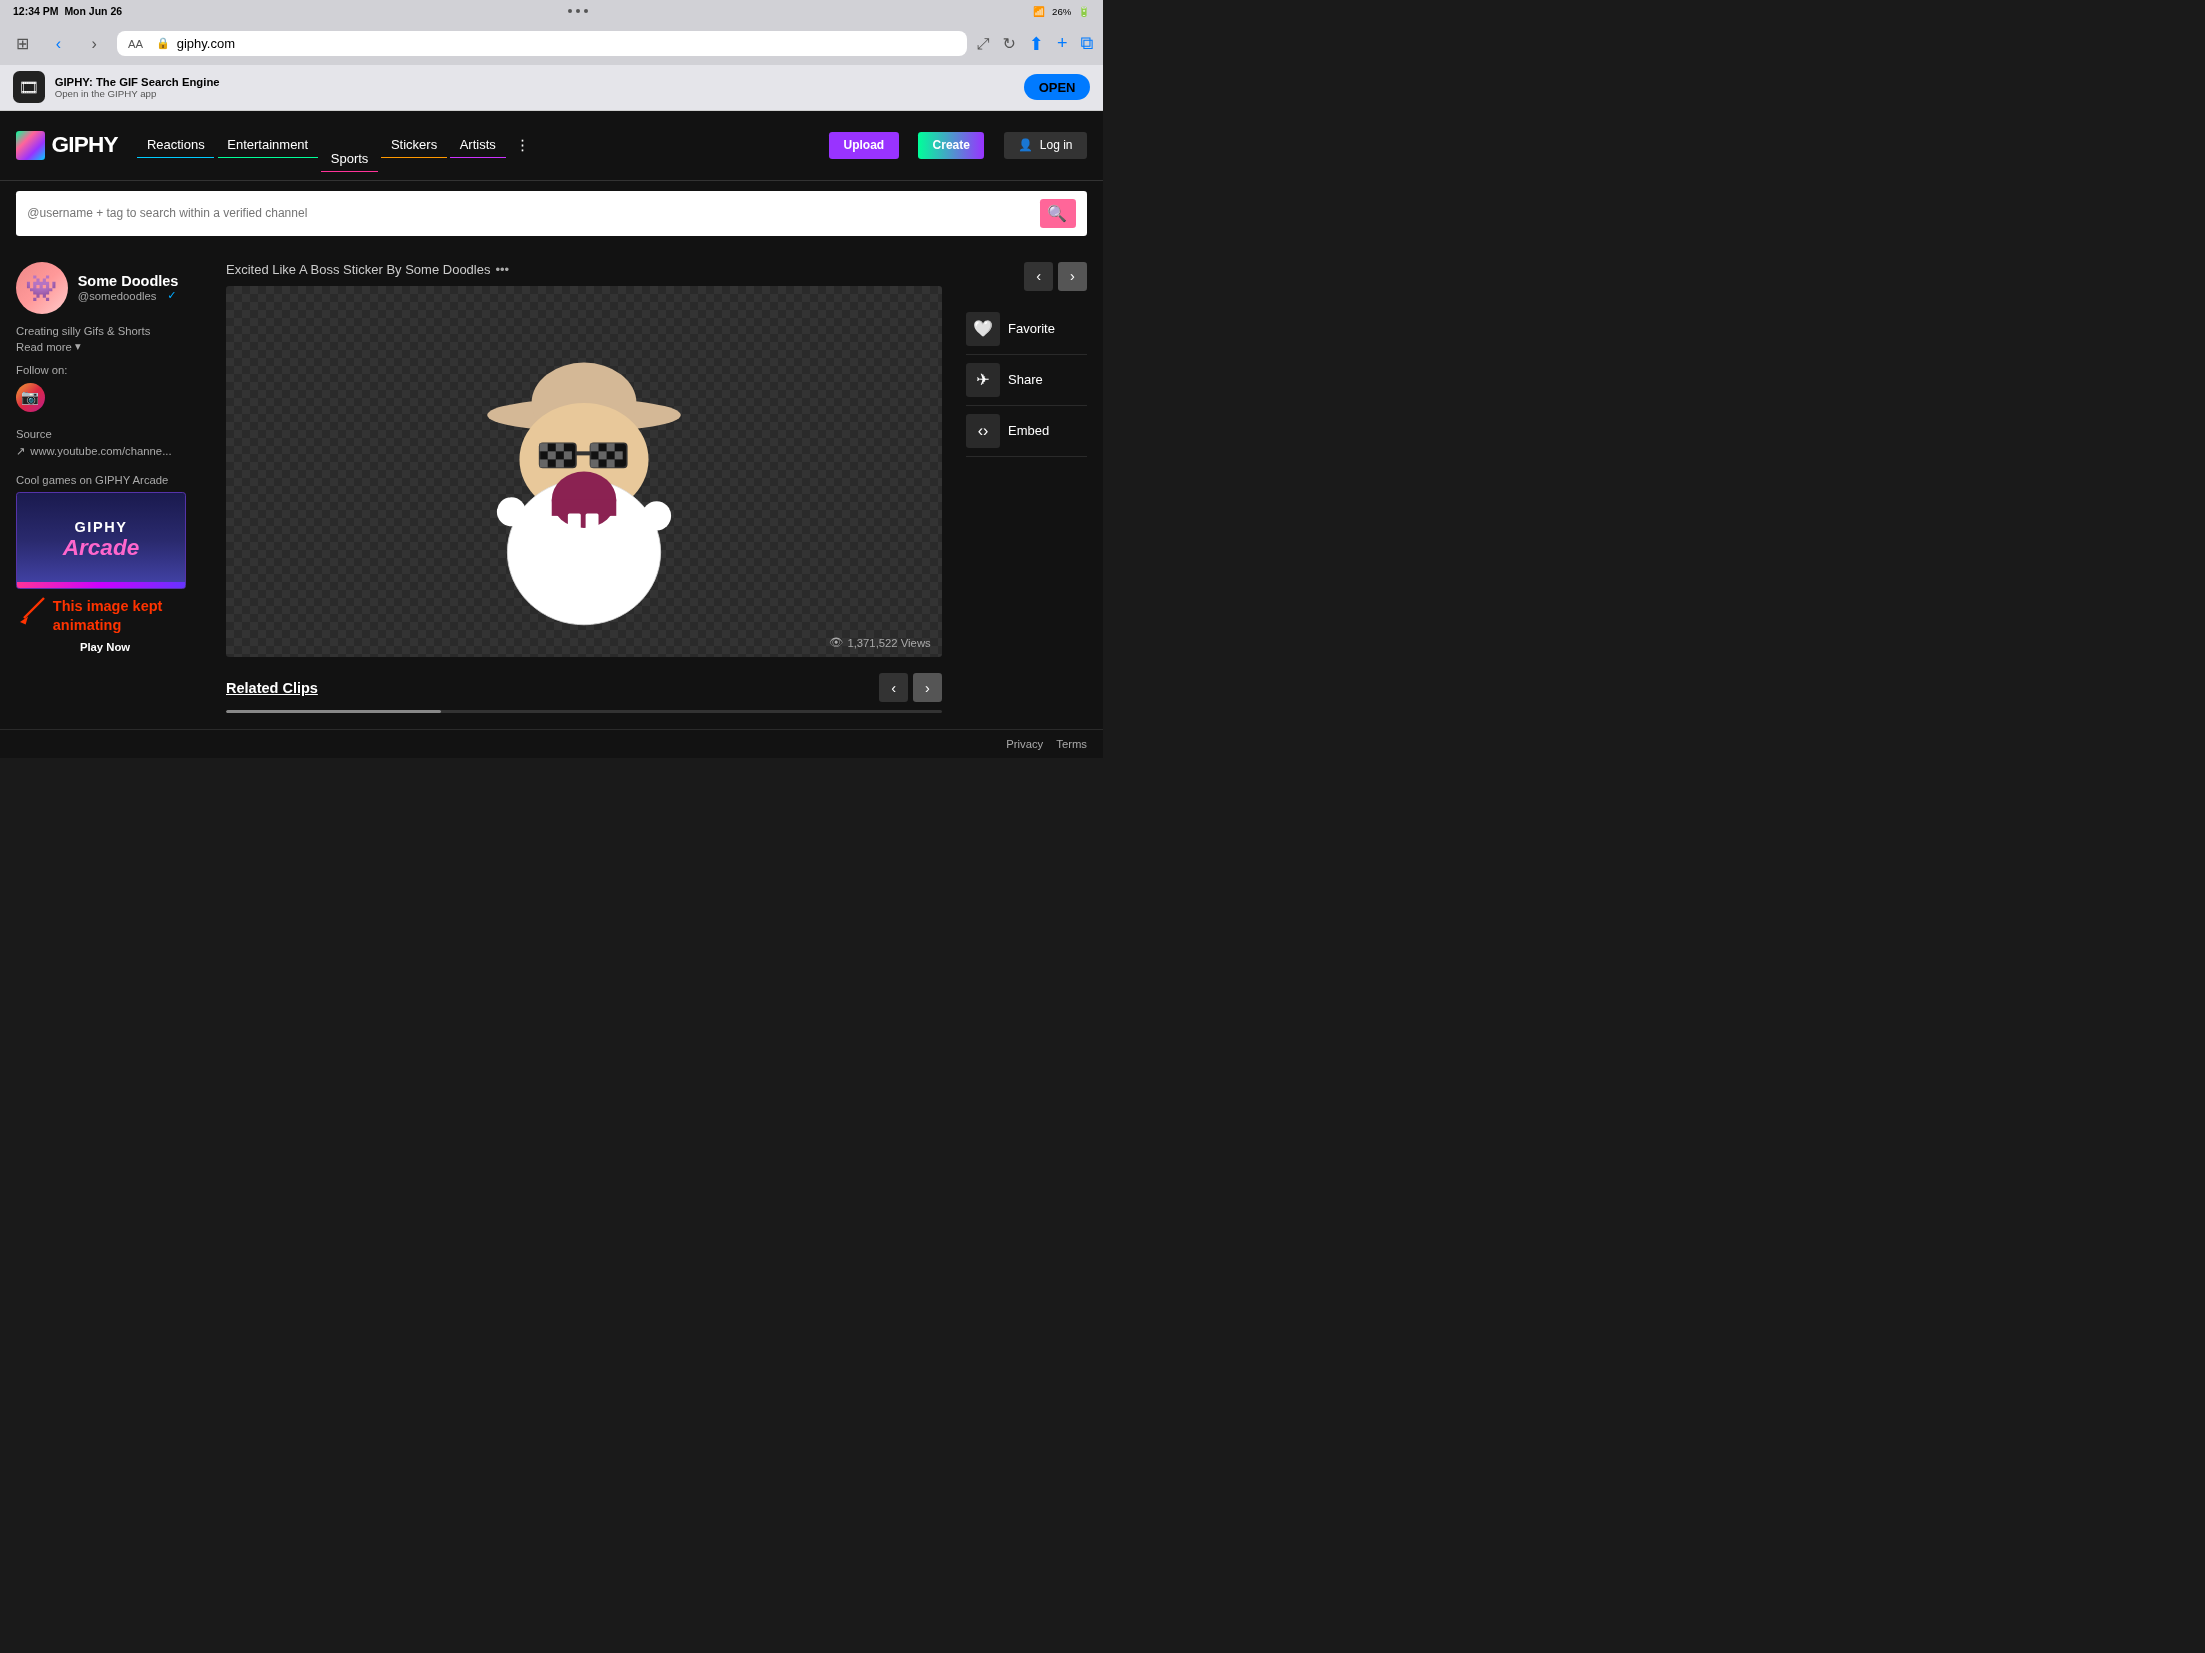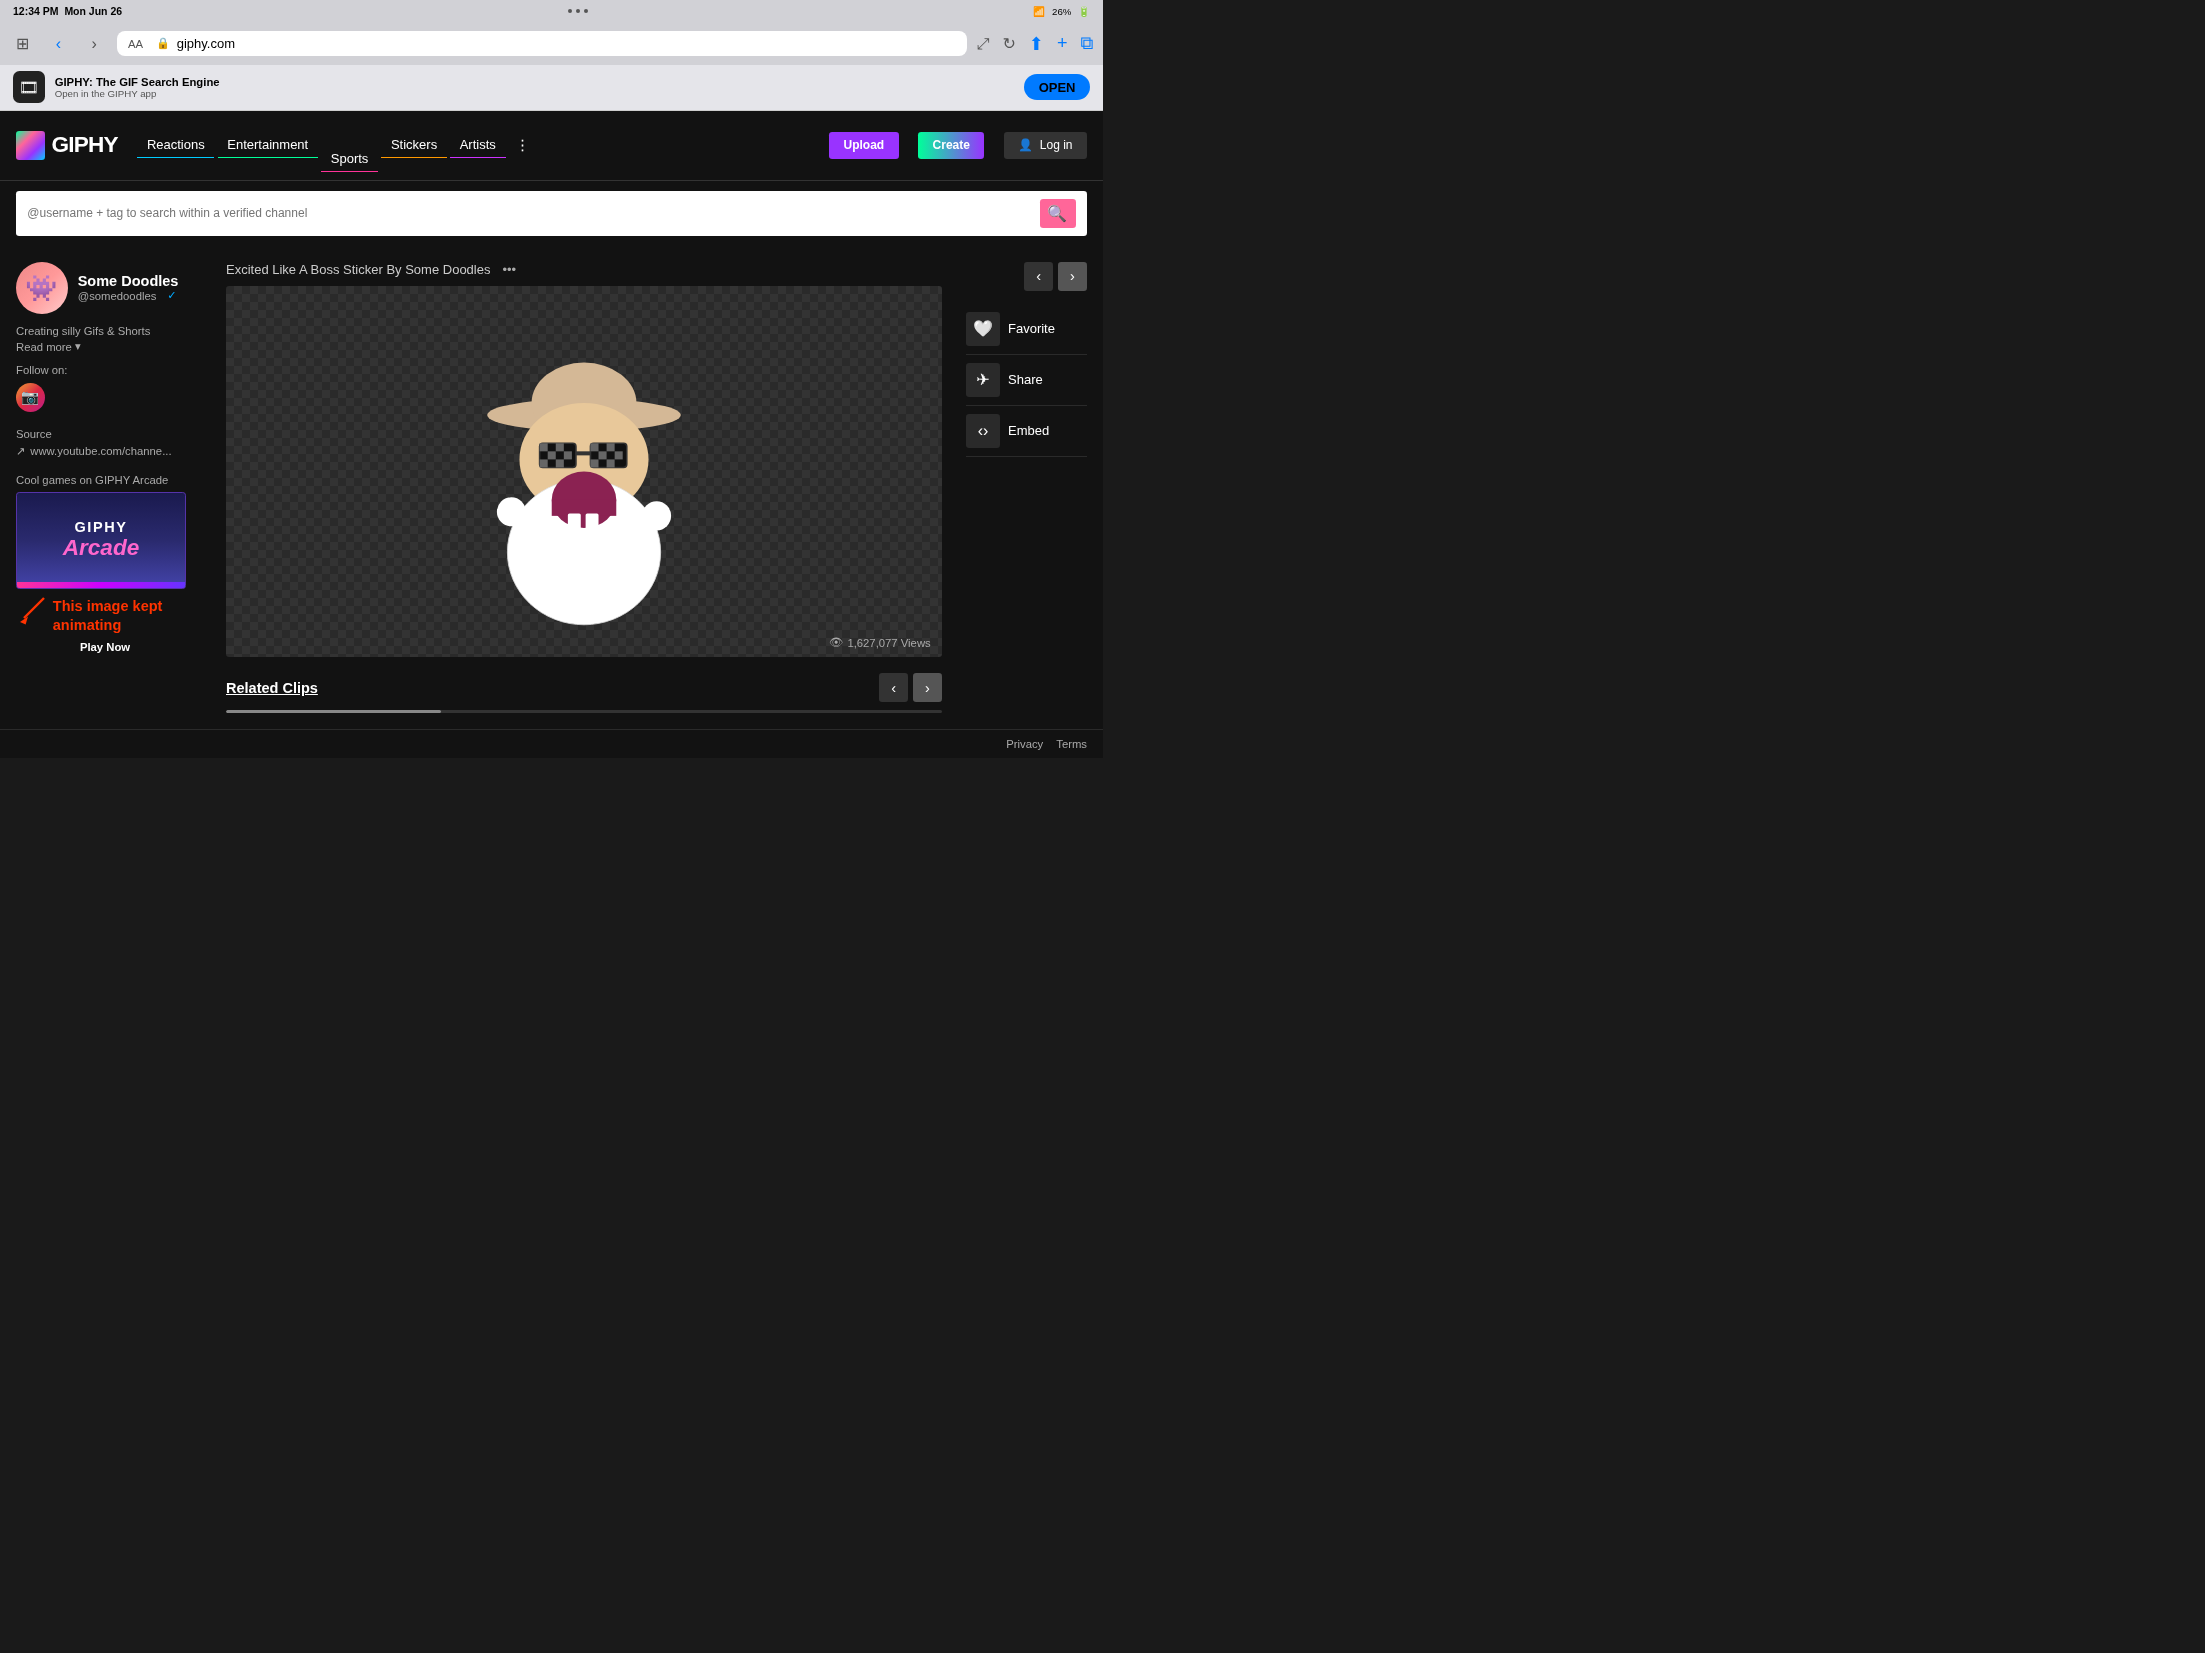--- a/index.html
+++ b/index.html
@@ -324,21 +324,21 @@
       flex: 1;
       min-width: 0;
       padding: 0 16px;
     }
     .gif-title {
       font-size: 13px;
       color: #ccc;
       margin-bottom: 9.7px;
       display: flex;
       align-items: center;
-      gap: 12px;
+      gap: 5px;
     }
     .gif-title .more-dots { color: #aaa; cursor: pointer; }
     .gif-display {
       background: #2a2a2a;
       background-image:
         linear-gradient(45deg, #333 25%, transparent 25%),
         linear-gradient(-45deg, #333 25%, transparent 25%),
         linear-gradient(45deg, transparent 75%, #333 75%),
         linear-gradient(-45deg, transparent 75%, #333 75%);
       background-size: 16px 16px;
@@ -638,21 +638,21 @@
         <circle cx="110" cy="340" r="25" fill="white"></circle>
         <circle cx="145" cy="360" r="25" fill="white"></circle>
         <circle cx="180" cy="345" r="25" fill="white"></circle>
         <circle cx="215" cy="295" r="22" fill="white"></circle>
         <circle cx="60" cy="250" r="18" fill="white"></circle>
         <circle cx="240" cy="255" r="18" fill="white"></circle>
       </svg>
 
       <div class="views-count">
         <span>👁</span>
-        <span>1,627,077 Views</span>
+        <span>1,371,522 Views</span>
       </div>
     </div>
 
 
     <div class="related-row">
       <div class="related-label">Related Clips</div>
       <div class="nav-arrows">
         <button class="nav-arrow">‹</button>
         <button class="nav-arrow active">›</button>
       </div>

